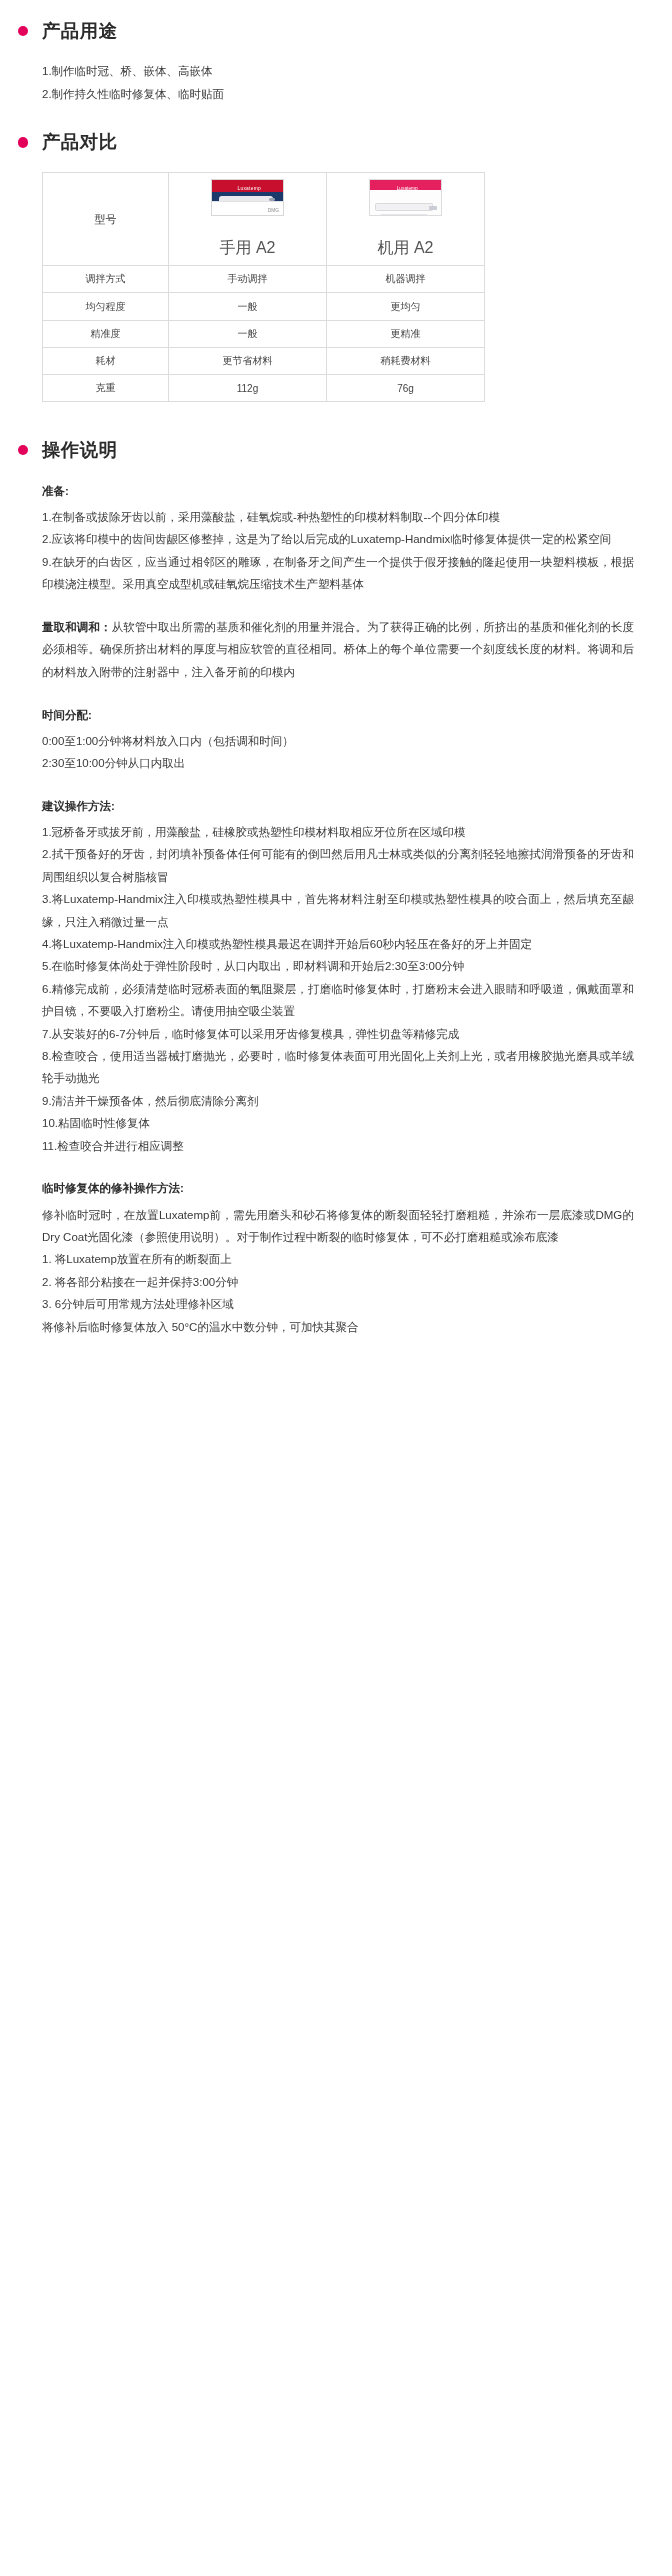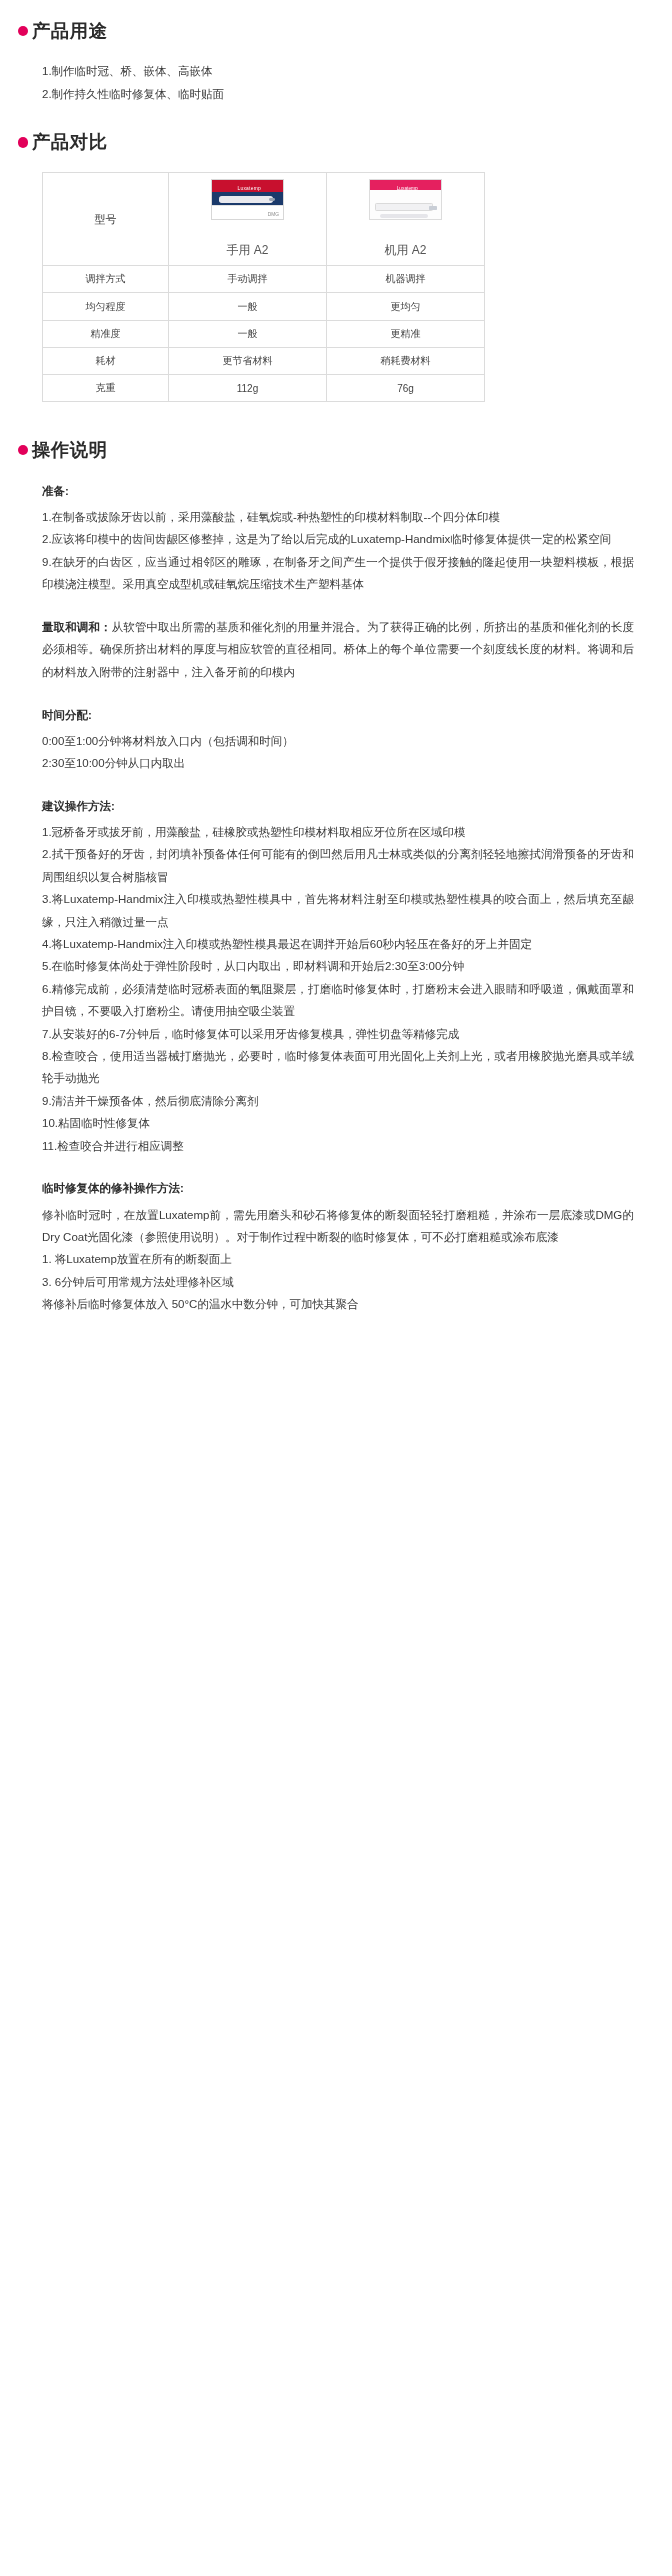--- a/index.html
+++ b/index.html
@@ -15,21 +15,21 @@
     width: 672px;
     min-height: 2576px;
     padding: 16.3px 0 41px 0;
     position: relative;
   }
 
   
   .section-head {
     display: flex;
     align-items: center;
-    gap: 4px;
+    gap: 14px;
     padding-left: 17.7px;
     margin-top: 5.4px;
     margin-bottom: 20.4px;
   }
   .bullet {
     width: 10.2px;
     height: 10.2px;
     border-radius: 50%;
     background: #e2005a;
     flex: 0 0 auto;
@@ -79,21 +79,21 @@
   }
   table.cmp tr.head td.label { width: 126px; }
   .prodcell {
     display: flex;
     flex-direction: column;
     align-items: center;
     justify-content: flex-start;
     gap: 4.8px;
     height: 80px;
   }
-  .prodname { font-size: 12px; color: #555; margin-top: 17px; }
+  .prodname { font-size: 16px; color: #555; margin-top: 17px; }
 
   
   .pkg-hand {
     width: 73px; height: 46px;
     background: #ffffff;
     border: 0.7px solid #d7d7d7;
     position: relative;
     overflow: hidden;
   }
   .pkg-hand .stripe-top {
@@ -290,19 +290,20 @@
       <p>8.检查咬合，使用适当器械打磨抛光，必要时，临时修复体表面可用光固化上关剂上光，或者用橡胶抛光磨具或羊绒轮手动抛光</p>
       <p>9.清洁并干燥预备体，然后彻底清除分离剂</p>
       <p>10.粘固临时性修复体</p>
       <p>11.检查咬合并进行相应调整</p>
     </div>
 
     <div class="blk tight">
       <h4>临时修复体的修补操作方法:</h4>
       <p>修补临时冠时，在放置Luxatemp前，需先用磨头和砂石将修复体的断裂面轻轻打磨粗糙，并涂布一层底漆或DMG的Dry Coat光固化漆（参照使用说明）。对于制作过程中断裂的临时修复体，可不必打磨粗糙或涂布底漆</p>
       <p>1. 将Luxatemp放置在所有的断裂面上</p>
+      <p>2. 将各部分粘接在一起并保持3:00分钟</p>
       <p>3. 6分钟后可用常规方法处理修补区域</p>
       <p>将修补后临时修复体放入 50°C的温水中数分钟，可加快其聚合</p>
     </div>
 
   </div>
 </div>
 
 
 </body></html>

